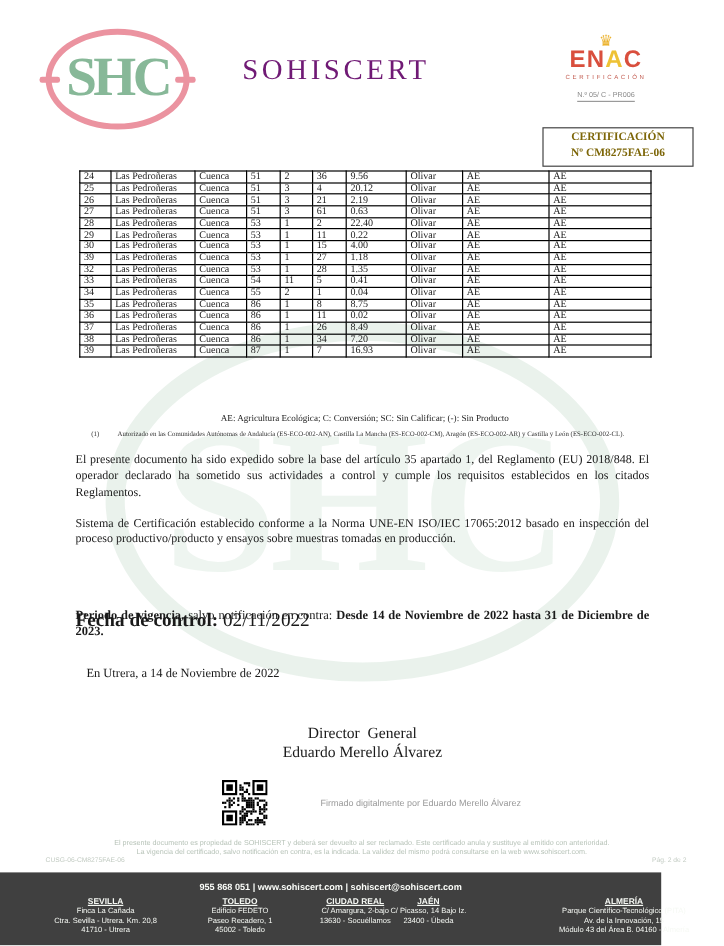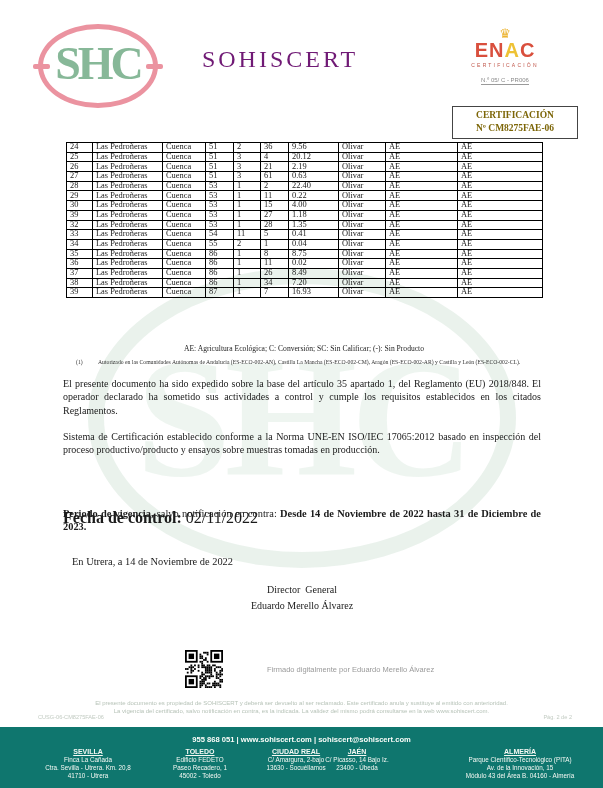--- a/index.html
+++ b/index.html
@@ -78,22 +78,22 @@
     position:absolute; left:63px; width:478px; text-align:justify;
     font-size:10px; line-height:13.4px; z-index:1;
   }
   .para1 { top:377px; }
   .para2 { top:430px; }
   .fecha { position:absolute; left:63px; top:509px; font-size:16px; z-index:1; }
   .vigencia { position:absolute; left:63px; top:507px; width:478px; text-align:justify;
               font-size:10.4px; line-height:13.4px; z-index:1; }
   .place { position:absolute; left:72px; top:556px; font-size:10.4px; z-index:1; }
 
-  .signer { position:absolute; left:63px; top:582px; width:478px; text-align:center; z-index:1;
-            font-size:10px; line-height:16px; }
+  .signer { position:absolute; left:63px; top:603px; width:478px; text-align:center; z-index:1;
+            font-size:13px; line-height:16px; }
   .signer .title { white-space:pre; }
 
   
   .qr-row { position:absolute; left:185px; top:650px; display:flex; align-items:center; z-index:1; }
   .qr { width:38px; height:38px; }
   .firmado { margin-left:8px; font-family:"Liberation Sans", sans-serif;
              font-size:7.5px; color:#9a9a9a;padding-left:36px; }
 
   
   .fineprint {
@@ -101,22 +101,22 @@
     font-family:"Liberation Sans", sans-serif; font-size:6px; line-height:8px; color:#b7c3b8;
   }
   .doccode-row {
     position:absolute; left:38px; top:714px; width:534px; display:flex;
     justify-content:space-between; z-index:1;
     font-family:"Liberation Sans", sans-serif; font-size:5.6px; color:#c2cbc2;
   }
 
   
   footer.band {
-    position:absolute; left:0; top:727px; width:603px; height:61px;
-    background:#0f766e; z-index:2; font-family:"Liberation Sans", sans-serif; color:#f6f9f4;
+    position:absolute; left:0; top:727px; width:551px; height:61px;
+    background:#404040; z-index:2; font-family:"Liberation Sans", sans-serif; color:#f6f9f4;
   }
   .contact { text-align:center; margin-top:8px; font-size:7.6px; font-weight:bold; color:#fbfdf9; }
   .office { position:absolute; top:20px; transform:translateX(-50%); text-align:center;
             white-space:nowrap; }
   .office-city { font-size:7px; font-weight:bold; text-decoration:underline; line-height:9px; }
   .office-line { font-size:6.3px; line-height:8.2px; }
   .office-0 { left:88px; } .office-1 { left:200px; } .office-2 { left:296px; }
   .office-3 { left:357px; } .office-4 { left:520px; }
 </style>
 </head>

